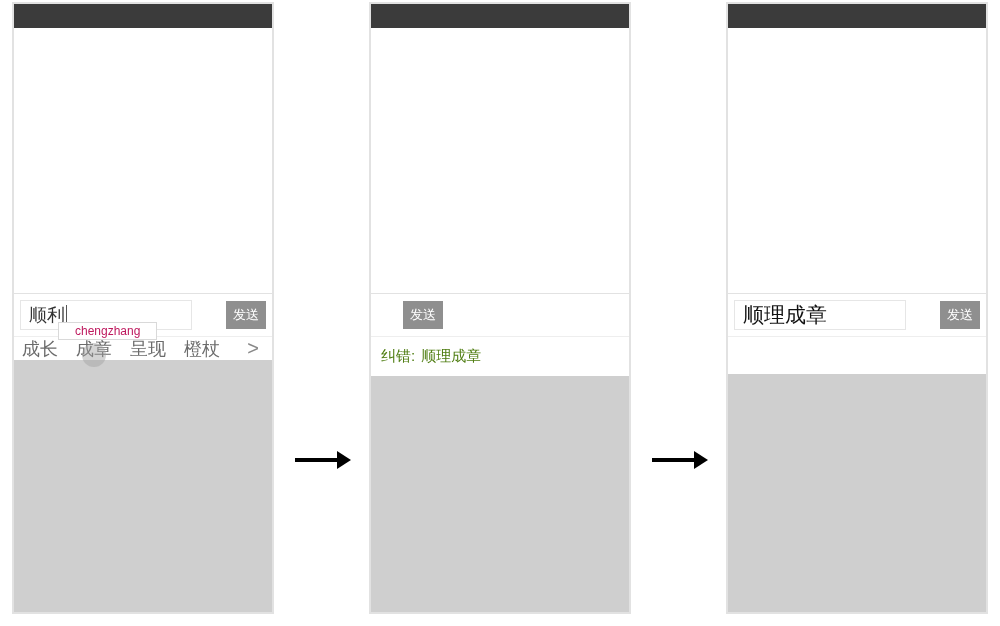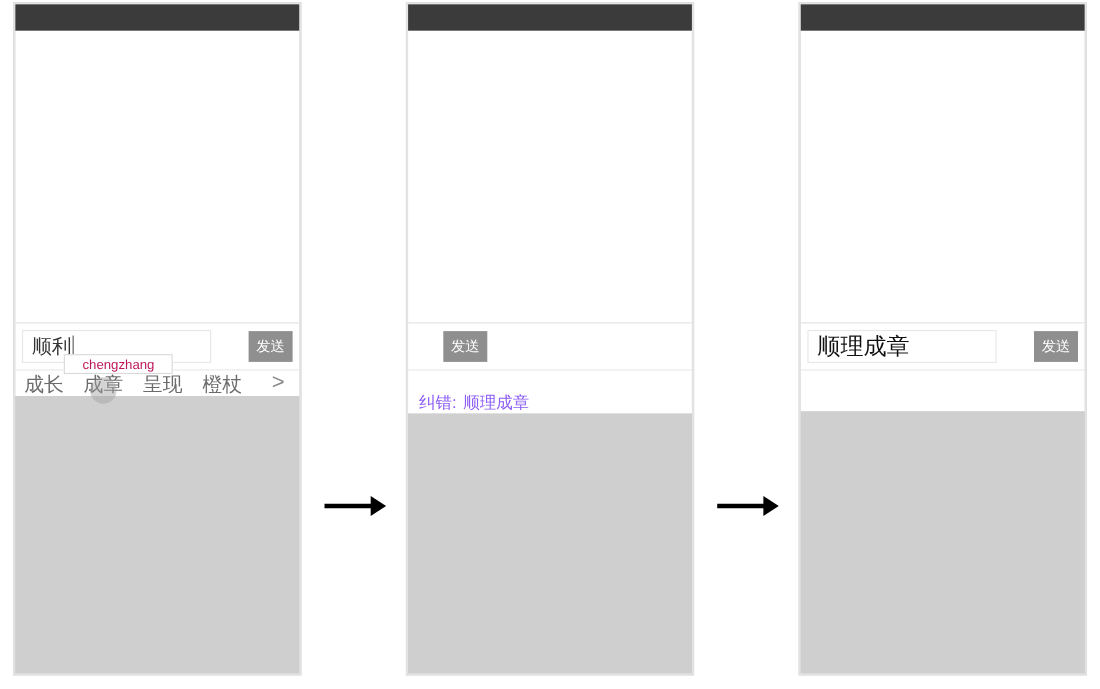--- a/index.html
+++ b/index.html
@@ -116,24 +116,24 @@
       font-size: 20px;
       color: #888;
       width: 22px;
       text-align: center;
     }
     .correction-strip {
       background: #ffffff;
       height: 40px;
       border-top: 1px solid #eee;
       display: flex;
-      align-items: flex-end;
+      align-items: center;
       padding: 0 10px;
       font-size: 15px;
-      color: #8b5cf6;
+      color: #4d7c0f;
       flex: 0 0 auto;
     }
     .keyboard-area {
       flex: 1 1 auto;
       background: #cfcfcf;
     }
     .pinyin-overlay {
       position: absolute;
       left: 6px;
       top: 318px;

